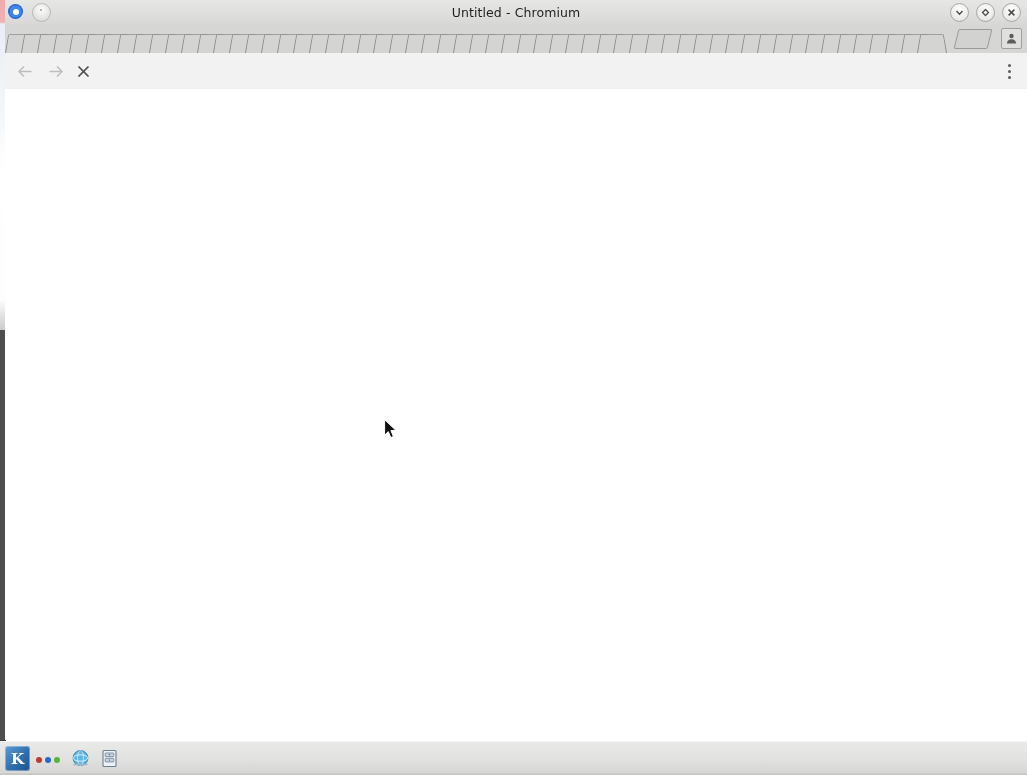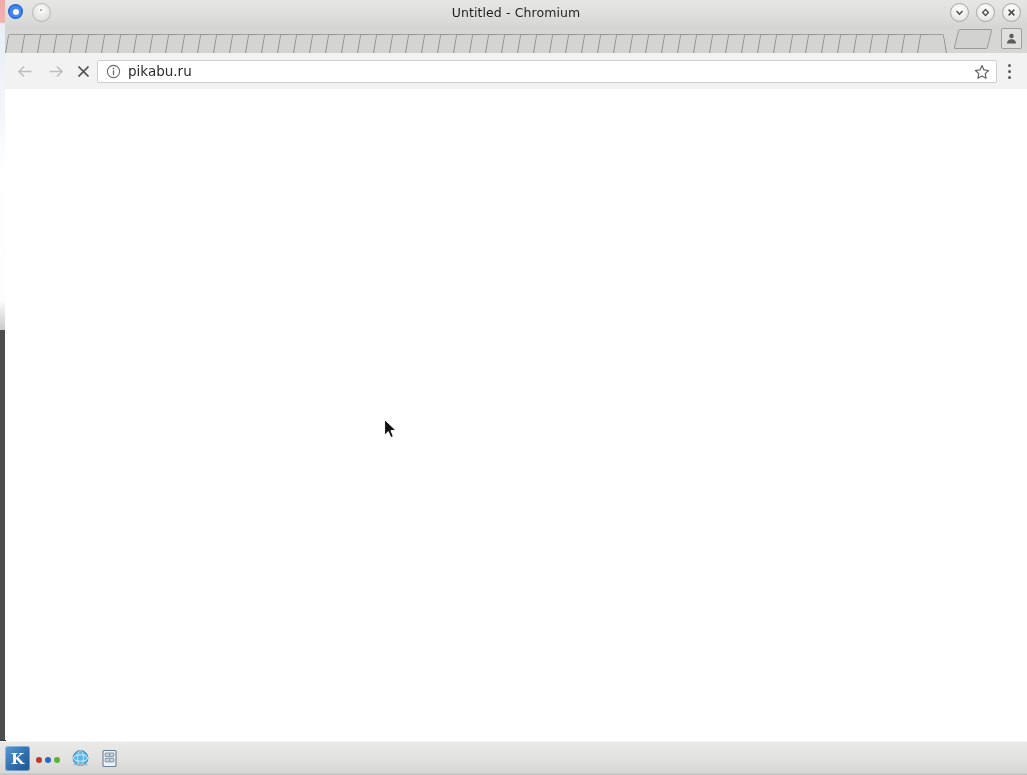--- a/index.html
+++ b/index.html
@@ -417,35 +417,20 @@
         </svg>
       </div>
 
       <div class="nav-btn nav-stop">
         <svg width="19" height="19" viewBox="0 0 19 19">
           <line x1="4.5" y1="4.5" x2="14.5" y2="14.5" stroke="#4f4f4f" stroke-width="1.7"></line>
           <line x1="14.5" y1="4.5" x2="4.5" y2="14.5" stroke="#4f4f4f" stroke-width="1.7"></line>
         </svg>
       </div>
 
-      <div class="omnibox">
-        <span class="omni-info">
-          <svg width="15" height="15" viewBox="0 0 15 15">
-            <circle cx="7.5" cy="7.5" r="6.1" fill="none" stroke="#6b6b6b" stroke-width="1.1"></circle>
-            <circle cx="7.5" cy="4.4" r="0.85" fill="#6b6b6b"></circle>
-            <rect x="6.85" y="6.2" width="1.35" height="5" rx="0.5" fill="#6b6b6b"></rect>
-          </svg>
-        </span>
-        <span class="omni-url">pikabu.ru</span>
-        <span class="omni-star">
-          <svg width="16" height="16" viewBox="0 0 16 16">
-            <polygon points="8,1.6 10,5.9 14.6,6.5 11.2,9.7 12.1,14.3 8,12.1 3.9,14.3 4.8,9.7 1.4,6.5 6,5.9" fill="none" stroke="#5f5f5f" stroke-width="1.15" stroke-linejoin="round"></polygon>
-          </svg>
-        </span>
-      </div>
 
       <div class="menu-dots">
         <i></i>
         <i></i>
         <i></i>
       </div>
     </div>
 
     <div class="viewport">
       <span></span>

